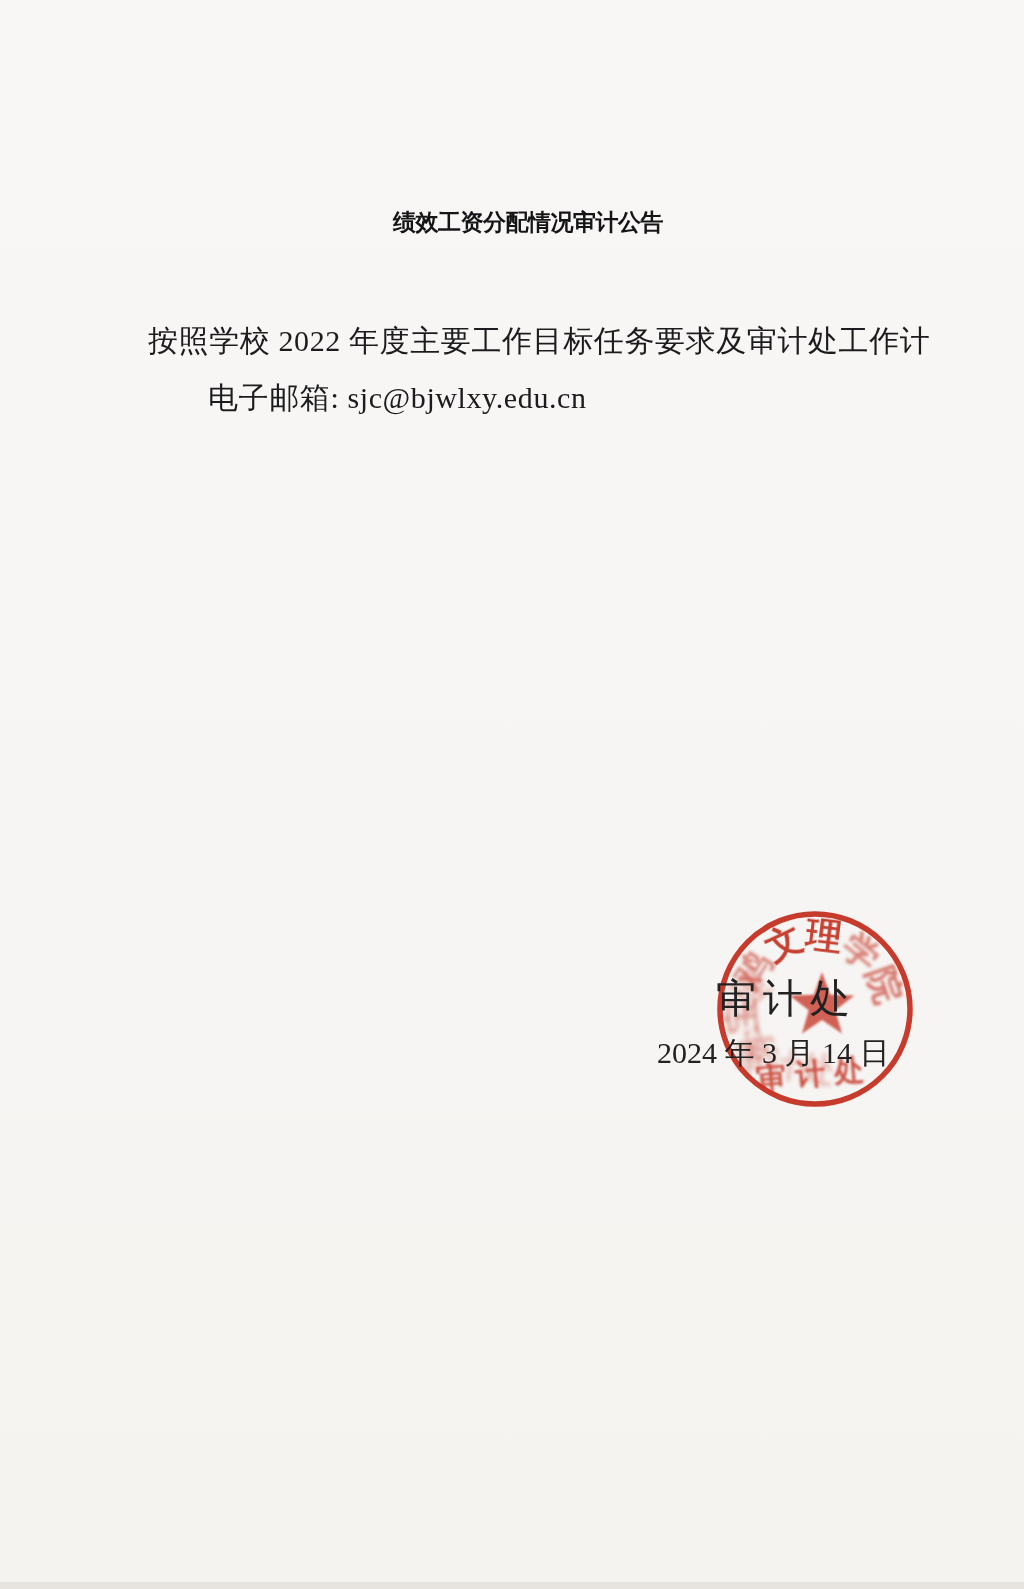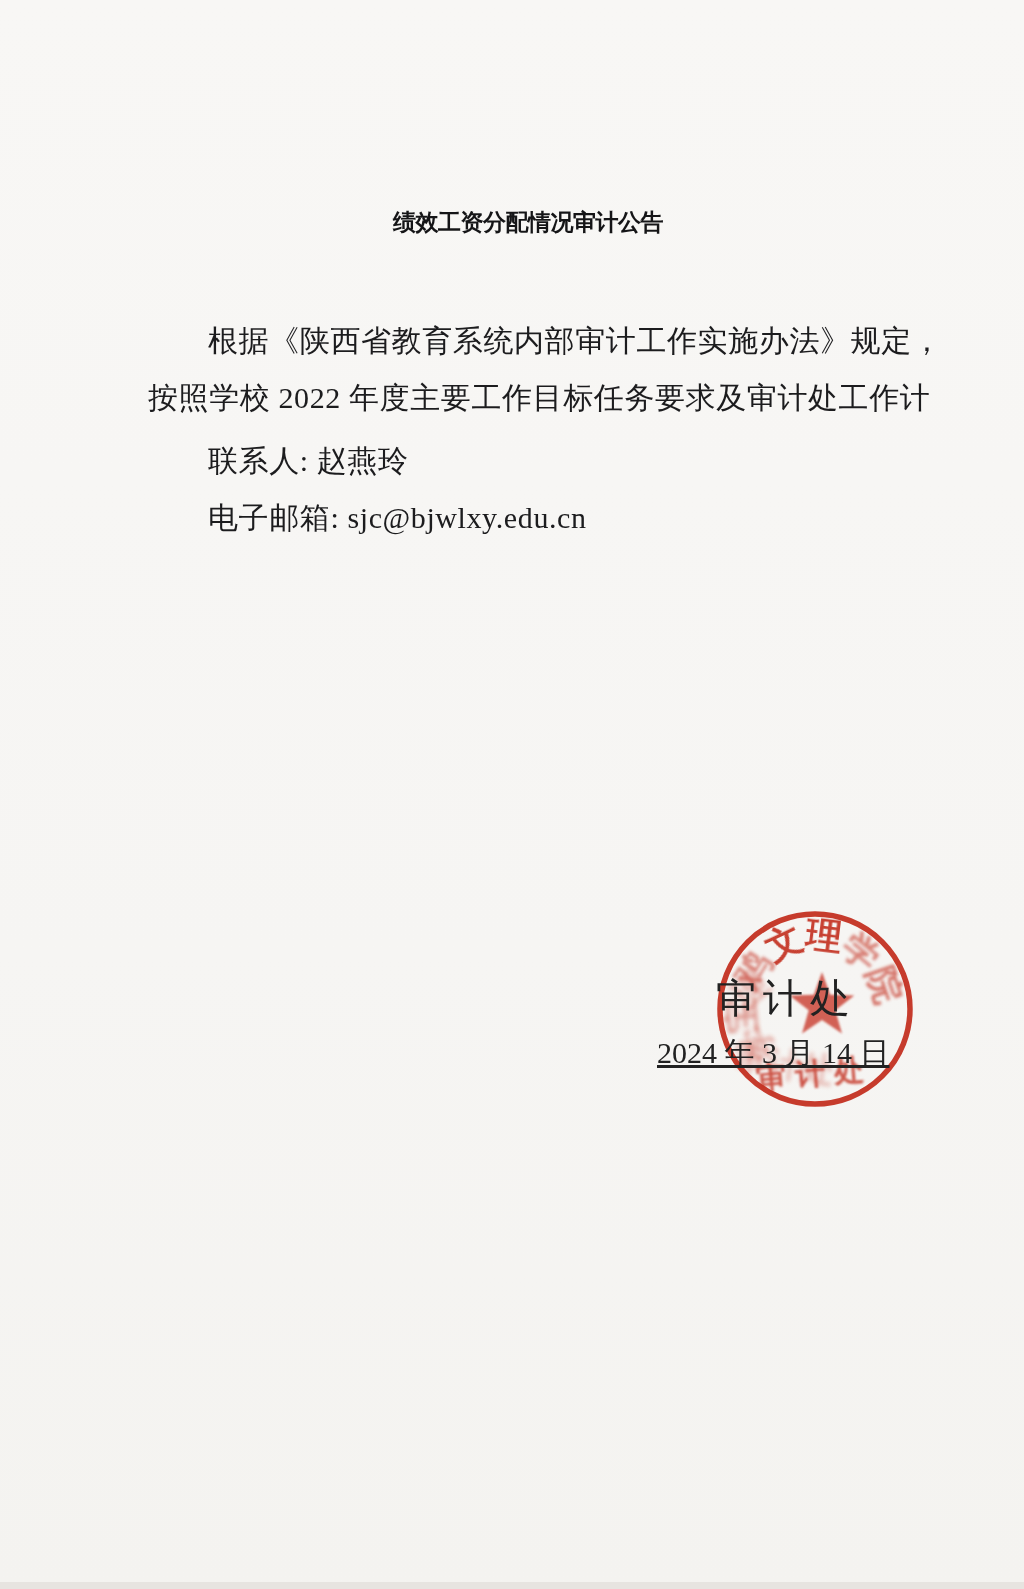--- a/index.html
+++ b/index.html
@@ -41,21 +41,20 @@
     position:absolute;left:716px;top:971px;
     font-size:40px;letter-spacing:7px;white-space:nowrap;
     color:#222;
     z-index:3;
   }
   .sig-date{
     position:absolute;left:657px;top:1033px;
     font-size:30px;white-space:nowrap;
     color:#222;
     z-index:3;
-    text-decoration:underline;
   }
   .stamp{
     position:absolute;left:704px;top:898px;
     z-index:2;
   }
   .stamp text{
     font-family:"Liberation Serif","DejaVu Serif",serif;
     fill:#c43122;
   }
   .stamp .arc{font-size:36px;font-weight:bold;}
@@ -63,23 +62,21 @@
   .stamp .ghost{font-size:34px;font-weight:bold;}
 </style>
 </head>
 <body>
 
 <div class="paper">
 
   <h1 class="title">绩效工资分配情况审计公告</h1>
 
   <div class="body">
-    <div class="line indent">根据《陕西省教育系统内部审计工作实施办法》规定，</div>
     <div class="line">按照学校 2022 年度主要工作目标任务要求及审计处工作计</div>
-    <div class="line indent c-gap">联系人: 赵燕玲</div>
     <div class="line indent">电子邮箱: sjc@bjwlxy.edu.cn</div>
   </div>
 
   <div class="sig-dept">审计处</div>
   <div class="sig-date">2024 年 3 月 14 日</div>
 
   <svg class="stamp" width="222" height="222" viewBox="0 0 222 222" aria-hidden="true">
     <defs>
       <filter id="b03" x="-20%" y="-20%" width="140%" height="140%">
           <feGaussianBlur stdDeviation="0.35"></feGaussianBlur>

